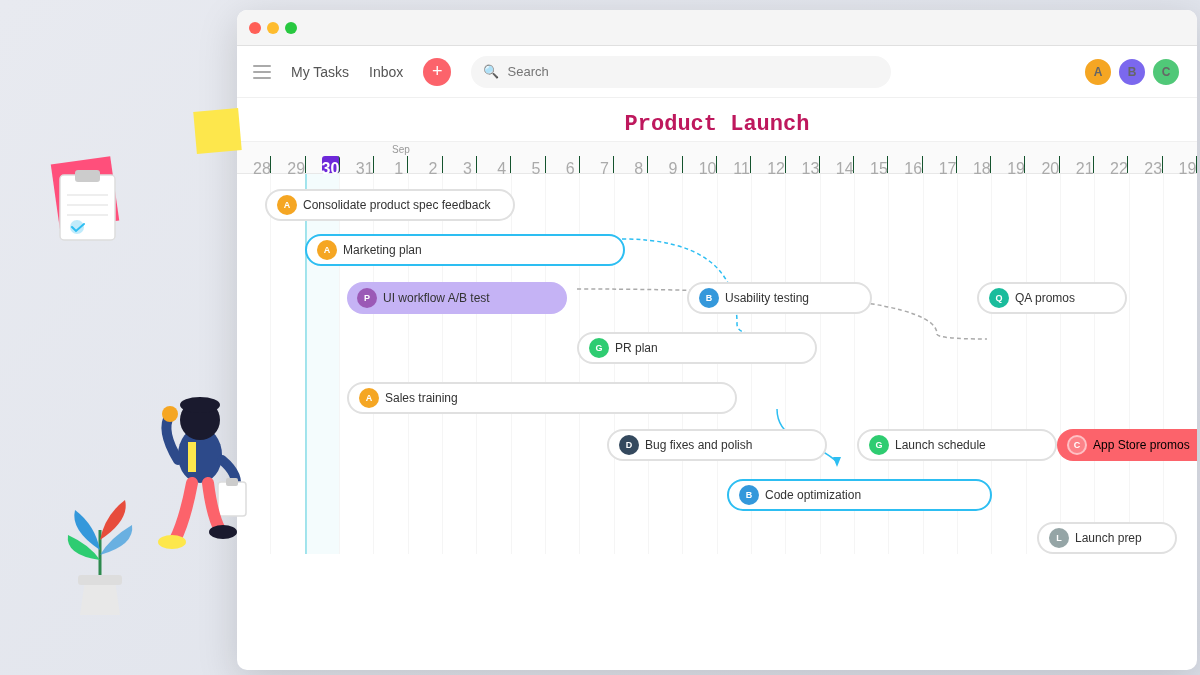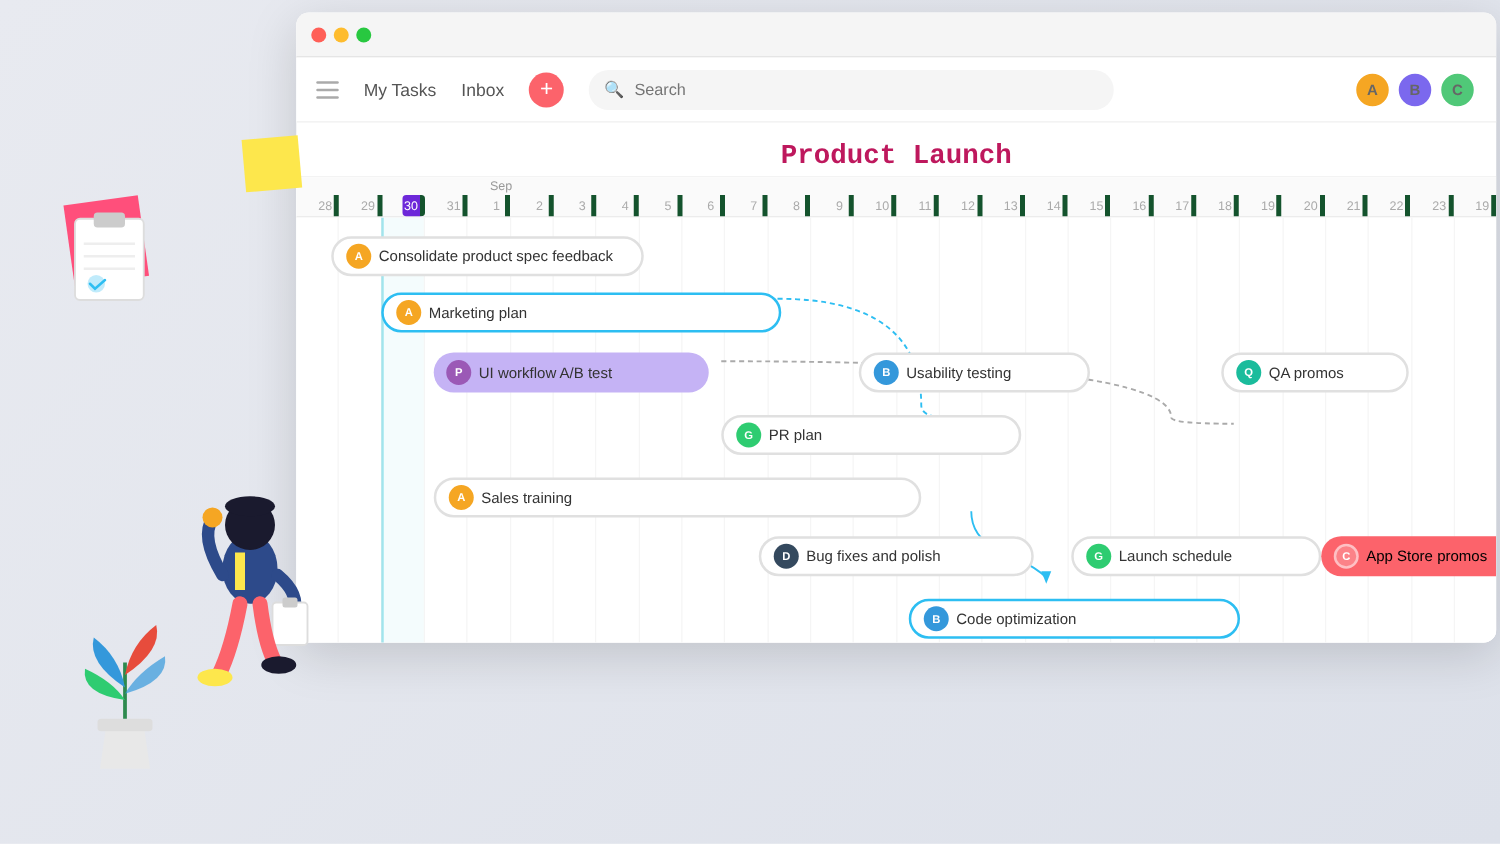--- a/index.html
+++ b/index.html
@@ -11,21 +11,21 @@
       font-family: -apple-system, BlinkMacSystemFont, 'Segoe UI', sans-serif;
       position: relative;
     }
 
     
     .app-window {
       position: absolute;
       left: 237px;
       top: 10px;
       width: 960px;
-      height: 504px;
+      height: 660px;
       background: #fff;
       border-radius: 10px;
       box-shadow: 0 10px 40px rgba(0,0,0,0.15);
       overflow: hidden;
       z-index: 2;
     }
 
     
     .title-bar {
       height: 36px;
@@ -139,30 +139,30 @@
     .date-header {
       display: flex;
       border-bottom: 1px solid #e8e8e8;
       background: #fafafa;
       position: relative;
     }
     .date-col {
       flex: 1;
       min-width: 0;
       text-align: center;
-      font-size: 10px;
+      font-size: 16px;
       color: #aaa;
       padding: 4px 0;
-      border-right: 4px solid #14532d;
+      border-right: 1px solid #14532d;
       margin-left: 16px;
     }
     .date-col.today {
       background: #6d28d9;
       color: #fff;
-      font-weight: 400;
+      font-weight: 700;
       border-radius: 3px;
     }
 
     
     .grid-body {
       position: relative;
       height: 380px;
       background: #fff;
     }
 

